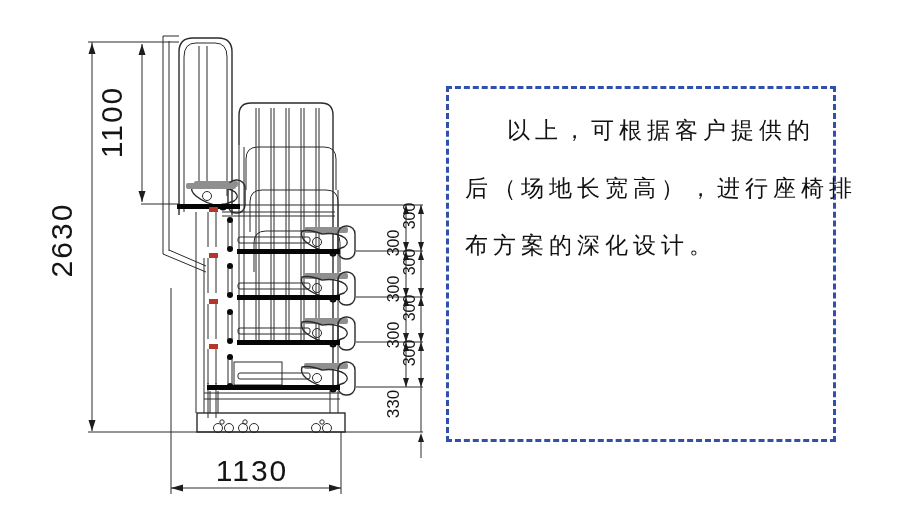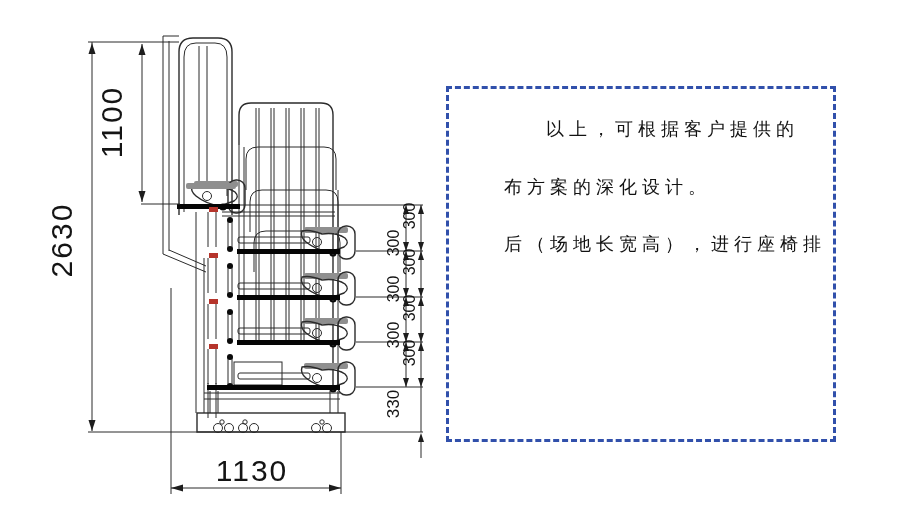--- a/index.html
+++ b/index.html
@@ -12,22 +12,22 @@
   .thick{fill:#050505;stroke:none;}
   .arrow{fill:#1d1d1d;stroke:none;}
   .dimtxt{fill:#141414;font-family:"Liberation Sans","DejaVu Sans",sans-serif;}
   .big{font-size:30px;letter-spacing:2px;}
   .small{font-size:16px;}
   .small2{font-size:17px;}
   
   #note{position:absolute;left:446px;top:86px;width:390px;height:356px;
         border:3px dashed #3150ab;box-sizing:border-box;
         padding:13px 14px 0 16px;background:#ffffff;}
-  .note-line{white-space:nowrap;font-family:Liberation Mono, monospace;
-        color:#121212;font-size:18px;line-height:57.5px;letter-spacing:5px;margin-left:39px;}
+  .note-line{white-space:nowrap;font-family:Liberation Sans, sans-serif;
+        color:#121212;font-size:23px;line-height:57.5px;letter-spacing:5px;}
   .note-line.indent{padding-left:42px;}
 </style>
 </head>
 <body>
 
 <div id="stage">
 
   <svg id="cad" width="450" height="519" viewBox="0 0 450 519">
 
     <defs>
@@ -230,17 +230,17 @@
       <polygon class="arrow" points="421,433 418,442 424,442"></polygon>
       <text class="dimtxt small" text-anchor="middle" transform="translate(415 216) rotate(-90)">300</text>
       <text class="dimtxt small" text-anchor="middle" transform="translate(415 262) rotate(-90)">300</text>
       <text class="dimtxt small" text-anchor="middle" transform="translate(415 308) rotate(-90)">300</text>
       <text class="dimtxt small" text-anchor="middle" transform="translate(415 353) rotate(-90)">300</text>
     </g>
   </svg>
 
   <div id="note" style="border-color: rgb(49, 80, 171);">
     <div class="note-line indent">以上，可根据客户提供的</div>
+    <div class="note-line">后（场地长宽高），进行座椅排</div>
     <div class="note-line">布方案的深化设计。</div>
-    <div class="note-line">后（场地长宽高），进行座椅排</div>
   </div>
 
 </div>
 
 </body></html>

